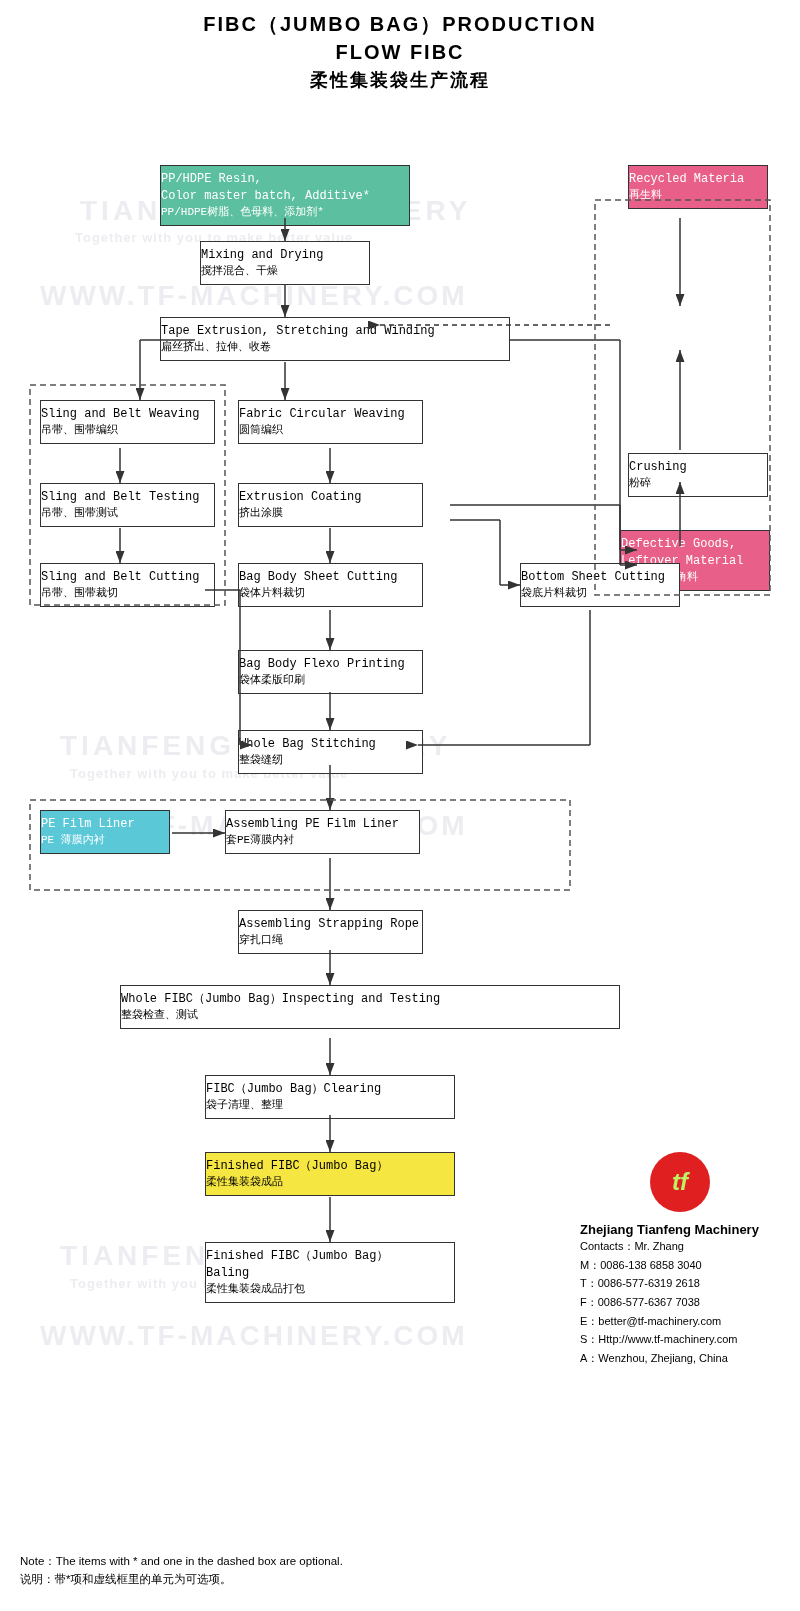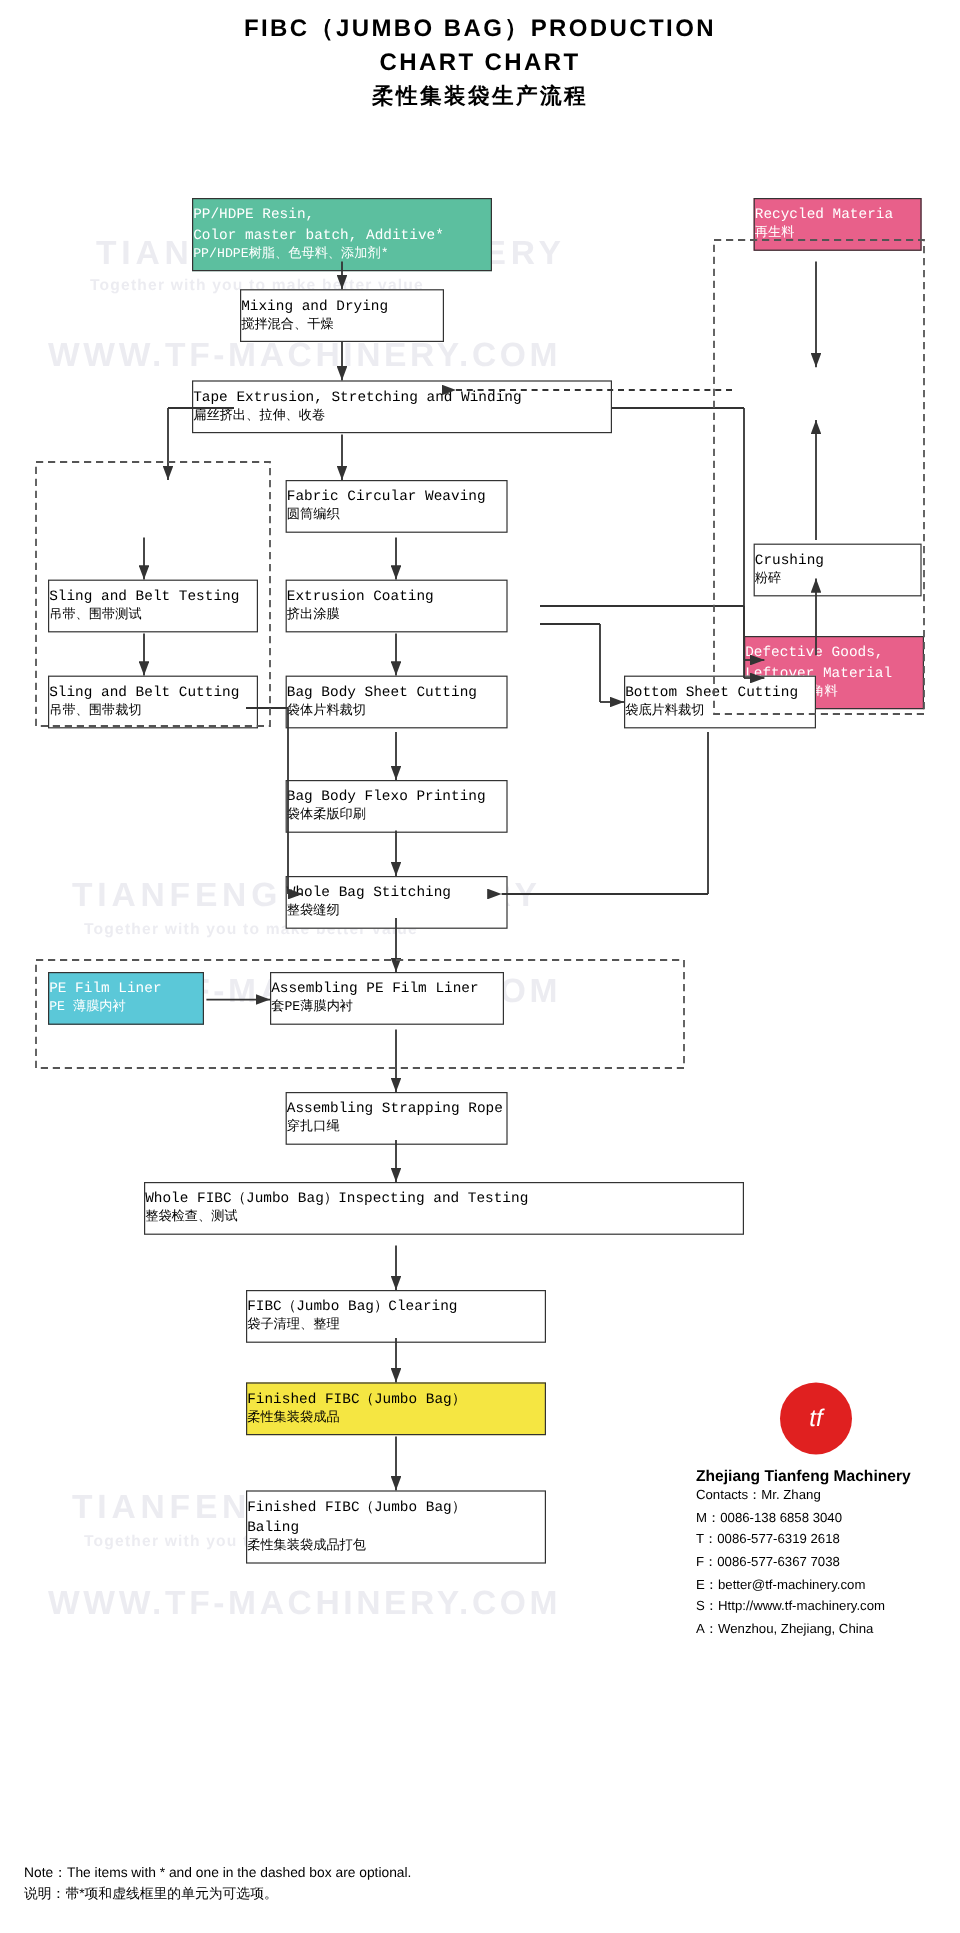--- a/index.html
+++ b/index.html
@@ -106,23 +106,23 @@
 
     
     .logo-circle {
       width: 60px;
       height: 60px;
       border-radius: 50%;
       background: #e02020;
       display: flex;
       align-items: center;
       justify-content: center;
-      color: #ffffff;
-      font-size: 20px;
-      font-weight: normal;
+      color: #bef264;
+      font-size: 24px;
+      font-weight: bold;
       font-style: italic;
       margin-bottom: 4px;
     }
 
     .note-section {
       font-size: 11.5px;
       margin-top: 12px;
       line-height: 1.6;
     }
   </style>
@@ -138,21 +138,21 @@
     <span class="watermark-text wm4">TIANFENG  MACHINERY</span>
     <span class="watermark-text wm5">Together with you to make better value</span>
     <span class="watermark-text wm6">WWW.TF-MACHINERY.COM</span>
     <span class="watermark-text wm7">TIANFENG  MACHINERY</span>
     <span class="watermark-text wm8">Together with you to make better value</span>
     <span class="watermark-text wm9">WWW.TF-MACHINERY.COM</span>
   </div>
 
   <div class="title-section">
     <div class="title-en">FIBC（JUMBO BAG）PRODUCTION</div>
-    <div class="title-en">CHART CHART</div>
+    <div class="title-en">FLOW FIBC</div>
     <div class="title-zh">柔性集装袋生产流程</div>
   </div>
 
   <div class="flowchart" style="height:1430px; position:relative;">
 
     <svg class="arrow-svg" viewBox="0 0 760 1430" xmlns="http://www.w3.org/2000/svg">
       <defs>
         <marker id="arrowhead" markerWidth="8" markerHeight="6" refX="8" refY="3" orient="auto">
           <polygon points="0 0, 8 3, 0 6" fill="#333"></polygon>
         </marker>
@@ -256,20 +256,24 @@
     <div class="box" style="left:608px; top:343px; width:140px;">
       <div class="box-en">Crushing</div>
       <div class="box-zh">粉碎</div>
     </div>
 
     <div class="box box-pink" style="left:600px; top:420px; width:150px;">
       <div class="box-en">Defective Goods,<br>Leftover Material</div>
       <div class="box-zh">残次品、边角料</div>
     </div>
 
+    <div class="box" style="left:20px; top:290px; width:175px;">
+      <div class="box-en">Sling and Belt Weaving</div>
+      <div class="box-zh">吊带、围带编织</div>
+    </div>
 
     <div class="box" style="left:218px; top:290px; width:185px;">
       <div class="box-en">Fabric Circular Weaving</div>
       <div class="box-zh">圆筒编织</div>
     </div>
 
     <div class="box" style="left:20px; top:373px; width:175px;">
       <div class="box-en">Sling and Belt Testing</div>
       <div class="box-zh">吊带、围带测试</div>
     </div>

